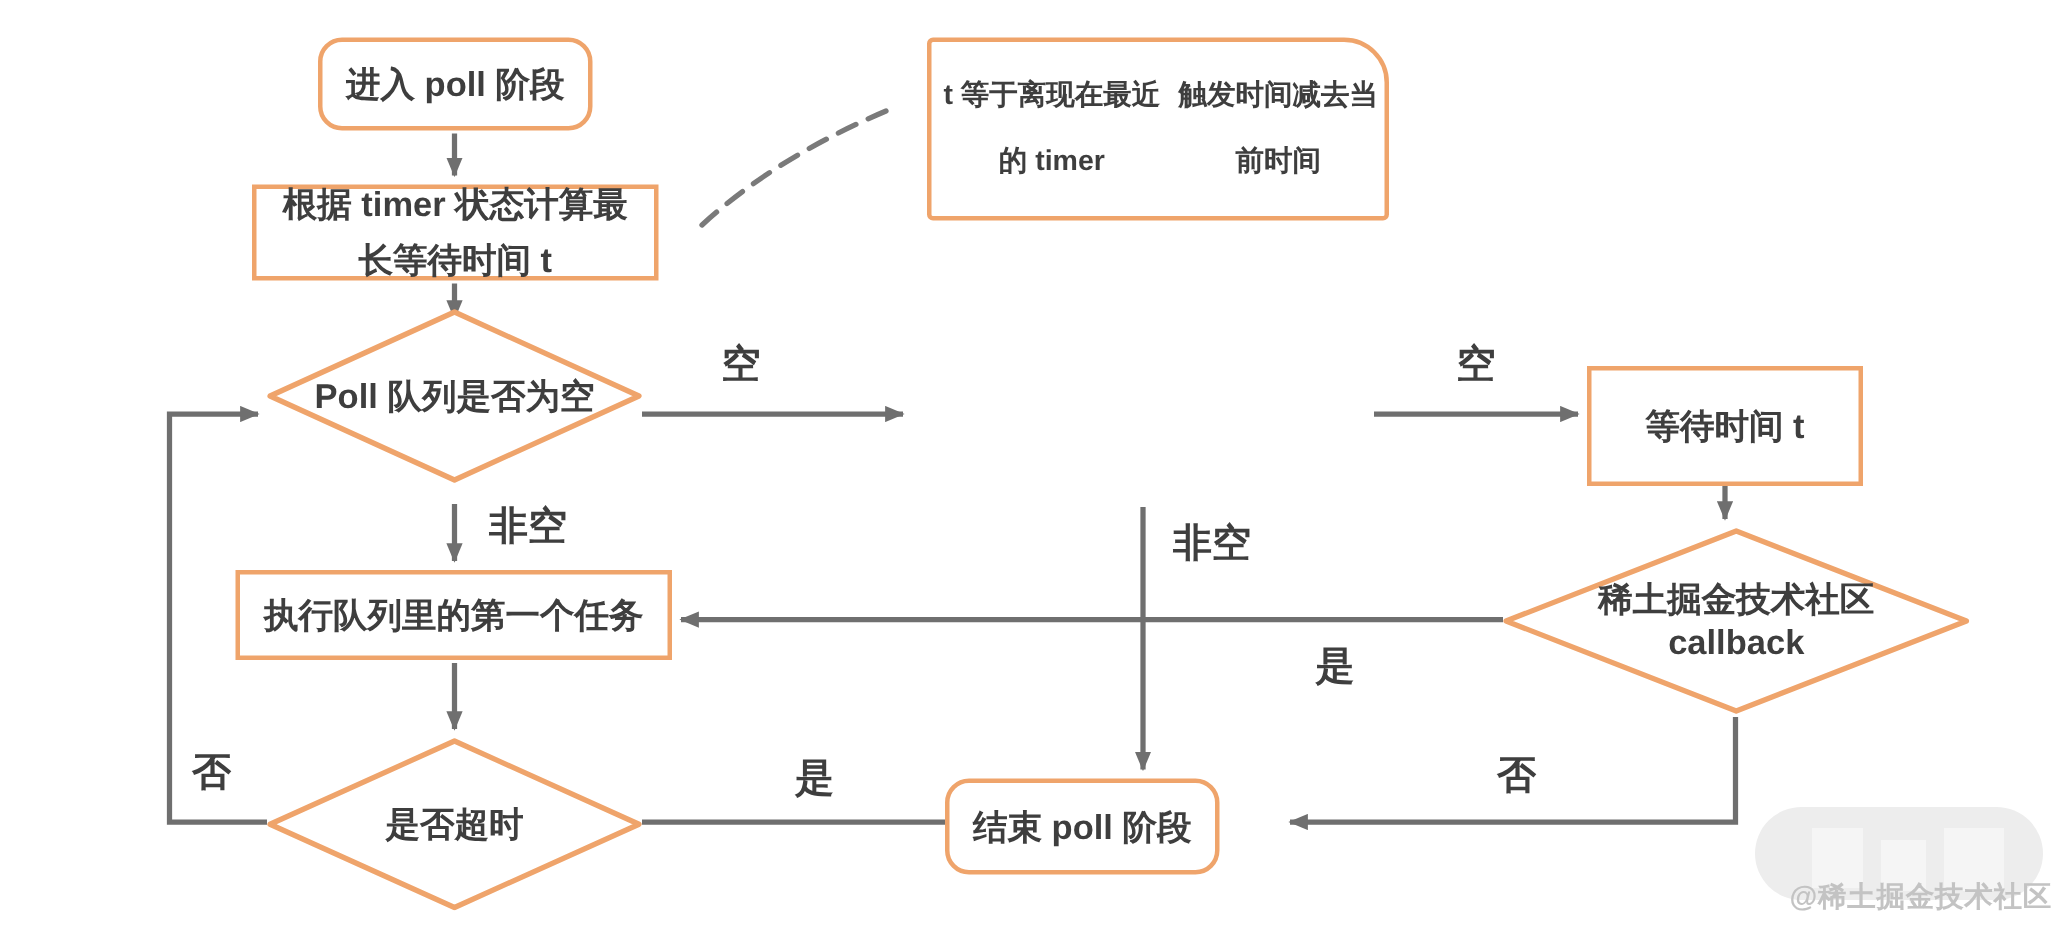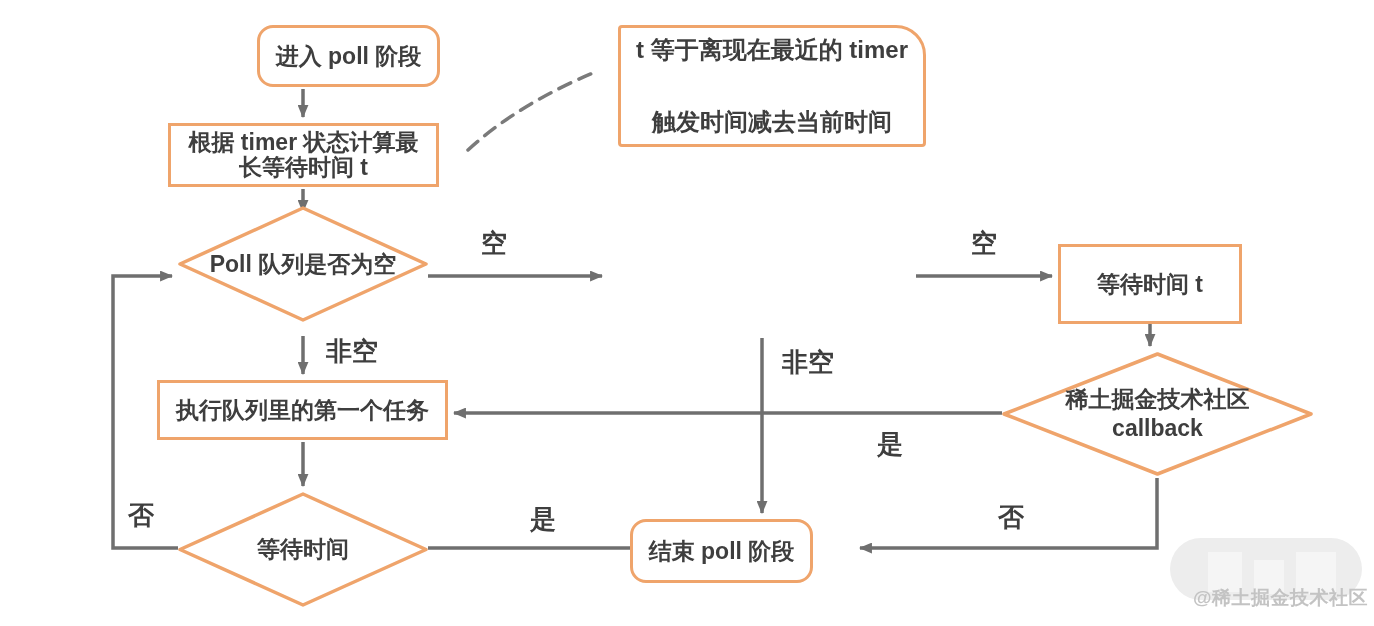--- a/index.html
+++ b/index.html
@@ -5,25 +5,25 @@
   html,body{margin:0;padding:0;background:#ffffff;}
   .stage{
     position:relative;width:1374px;height:626px;background:#ffffff;overflow:hidden;
     font-family:"Liberation Sans","DejaVu Sans",sans-serif;color:#3e3e3e;
   }
   .connectors{position:absolute;left:0;top:0;width:1374px;height:626px;z-index:1;}
   .node{position:absolute;z-index:2;box-sizing:border-box;display:flex;align-items:center;justify-content:center;
         text-align:center;font-weight:700;font-size:23px;color:#3e3e3e;background:#ffffff;}
   .rect{border:3.5px solid #efa46b;}
   .round{border:3.5px solid #efa46b;border-radius:16px;}
-  .note{border:3.5px solid #efa46b;border-radius:4px 30px 4px 4px;flex-direction:column;line-height:44px;font-size:24px;justify-content:space-between;}
+  .note{border:3.5px solid #efa46b;border-radius:4px 30px 4px 4px;flex-direction:row;line-height:44px;font-size:19px;}
   .diamond{background:transparent;border:none;}
   .diamond svg{position:absolute;left:0;top:0;}
   .diamond .dlabel{position:relative;z-index:2;line-height:29px;}
-  .calcwait{line-height:25px;padding:0 14px;}
+  .calcwait{line-height:37px;padding:0 14px;}
   .elabel{position:absolute;z-index:3;transform:translate(-50%,-50%);font-weight:700;font-size:26px;color:#3e3e3e;white-space:nowrap;}
   .wm-pill{position:absolute;z-index:0;left:1170px;top:538px;width:192px;height:62px;background:#ededed;border-radius:31px;}
   .wm-block{position:absolute;background:#f5f5f5;}
   .wm-text{position:absolute;z-index:3;left:1193px;top:585px;width:170px;font-size:19px;color:#c3c3c3;letter-spacing:0.5px;white-space:nowrap;font-weight:bold;}
 </style>
 </head>
 <body>
 
 <div class="stage">
 
@@ -49,21 +49,21 @@
       <path d="M762,338 L762,513" marker-end="url(#arrow)"></path>
       <path d="M1150,309 L1150,346" marker-end="url(#arrow)"></path>
       <path d="M1002,413 L454,413" marker-end="url(#arrow)"></path>
       <path d="M1157,478 L1157,548 L860,548" marker-end="url(#arrow)"></path>
       <path d="M428,548 L664,548" marker-end="url(#arrow)"></path>
       <path d="M303,442 L303,486" marker-end="url(#arrow)"></path>
       <path d="M178,548 L113,548 L113,276 L172,276" marker-end="url(#arrow)"></path>
     </g>
   </svg>
 
-  <div class="node round" style="left:212px;top:25px;width:183px;height:62px;margin-left:45px;">
+  <div class="node round" style="left:212px;top:25px;width:183px;height:62px;">
     <span>进入 poll 阶段</span>
   </div>
 
   <div class="node rect calcwait" style="left:168px;top:123px;width:271px;height:64px;">
     <span>根据 timer 状态计算最长等待时间 t</span>
   </div>
 
   <div class="node note" style="left:618px;top:25px;width:308px;height:122px;">
     <span>t 等于离现在最近的 timer</span>
     <span>触发时间减去当前时间</span>
@@ -92,21 +92,21 @@
     <span class="dlabel">
       <div>稀土掘金技术社区</div>
       <div>callback</div>
     </span>
   </div>
 
   <div class="node diamond" style="left:178px;top:492px;width:250px;height:115px;">
     <svg width="250" height="115">
       <polygon points="125,2 248,57.5 125,113 2,57.5" fill="#ffffff" stroke="#efa46b" stroke-width="3.5" stroke-linejoin="round"></polygon>
     </svg>
-    <span class="dlabel">等待时间</span>
+    <span class="dlabel">是否超时</span>
   </div>
 
   <div class="node round" style="left:630px;top:519px;width:183px;height:64px;">
     <span>结束 poll 阶段</span>
   </div>
 
   <div class="elabel" style="left:494px;top:243px;">空</div>
   <div class="elabel" style="left:984px;top:243px;">空</div>
   <div class="elabel" style="left:352px;top:351px;">非空</div>
   <div class="elabel" style="left:808px;top:362px;">非空</div>

